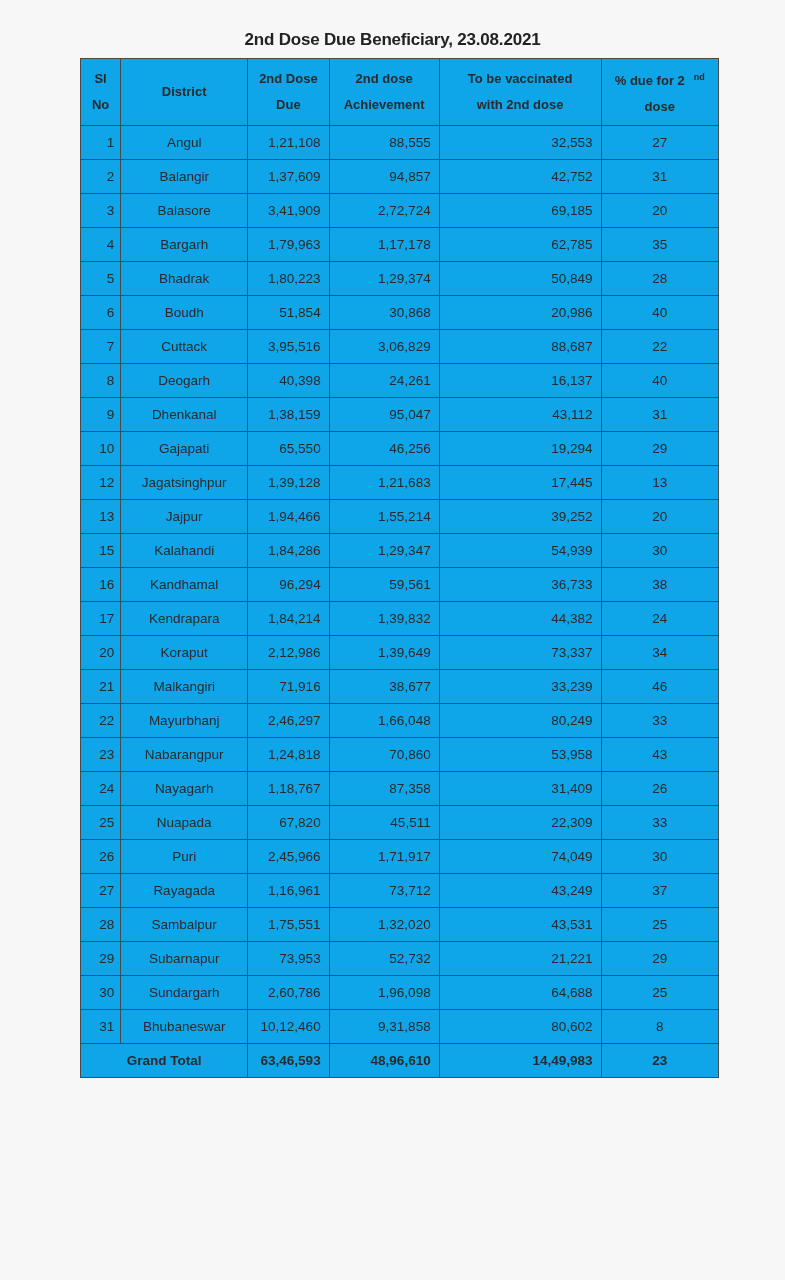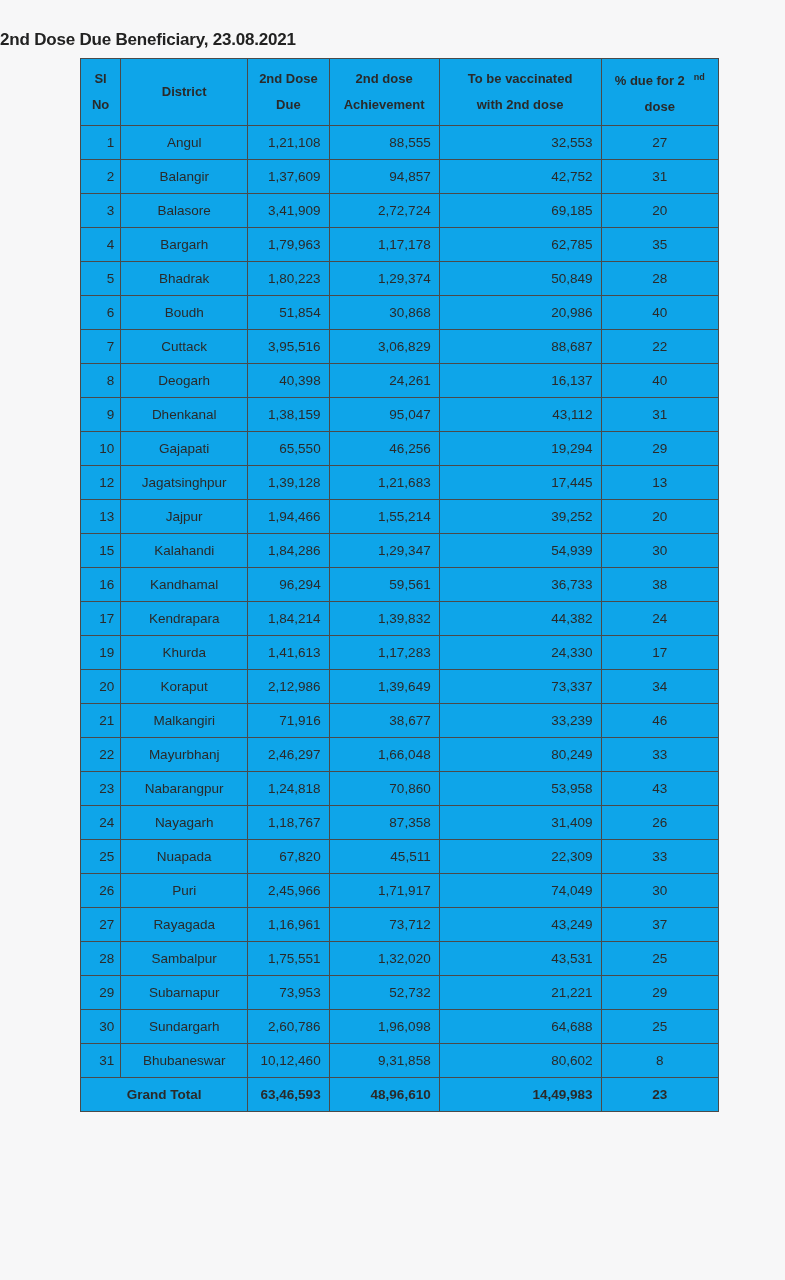--- a/index.html
+++ b/index.html
@@ -6,21 +6,21 @@
   body {
     width: 785px; height: 1280px;
     background: #f7f7f8;
     font-family: "Liberation Sans", sans-serif;
     color: #2a2a2a;
     position: relative;
     overflow: hidden;
   }
   .title {
     position: absolute; top: 30px; left: 0; width: 785px;
-    text-align: left; font-size: 17px; font-weight: bold; color: #222;
+    text-align: center; font-size: 17px; font-weight: bold; color: #222;
     letter-spacing: -0.2px;
   }
   table {
     position: absolute; top: 58px; left: 80px;
     width: 639px;
     border-collapse: collapse;
     font-size: 13.5px;
     background: #0ea5e9;
   }
   th, td { border: 1.3px solid #4a4a4a; padding: 0 8px; }
@@ -194,28 +194,20 @@
       </tr>
       <tr>
         <td class="sl">17</td>
         <td class="district">Kendrapara</td>
         <td class="num">1,84,214</td>
         <td class="num">1,39,832</td>
         <td class="num">44,382</td>
         <td class="pct">24</td>
       </tr>
       <tr>
-        <td class="sl">19</td>
-        <td class="district">Khurda</td>
-        <td class="num">1,41,613</td>
-        <td class="num">1,17,283</td>
-        <td class="num">24,330</td>
-        <td class="pct">17</td>
-      </tr>
-      <tr>
         <td class="sl">20</td>
         <td class="district">Koraput</td>
         <td class="num">2,12,986</td>
         <td class="num">1,39,649</td>
         <td class="num">73,337</td>
         <td class="pct">34</td>
       </tr>
       <tr>
         <td class="sl">21</td>
         <td class="district">Malkangiri</td>

